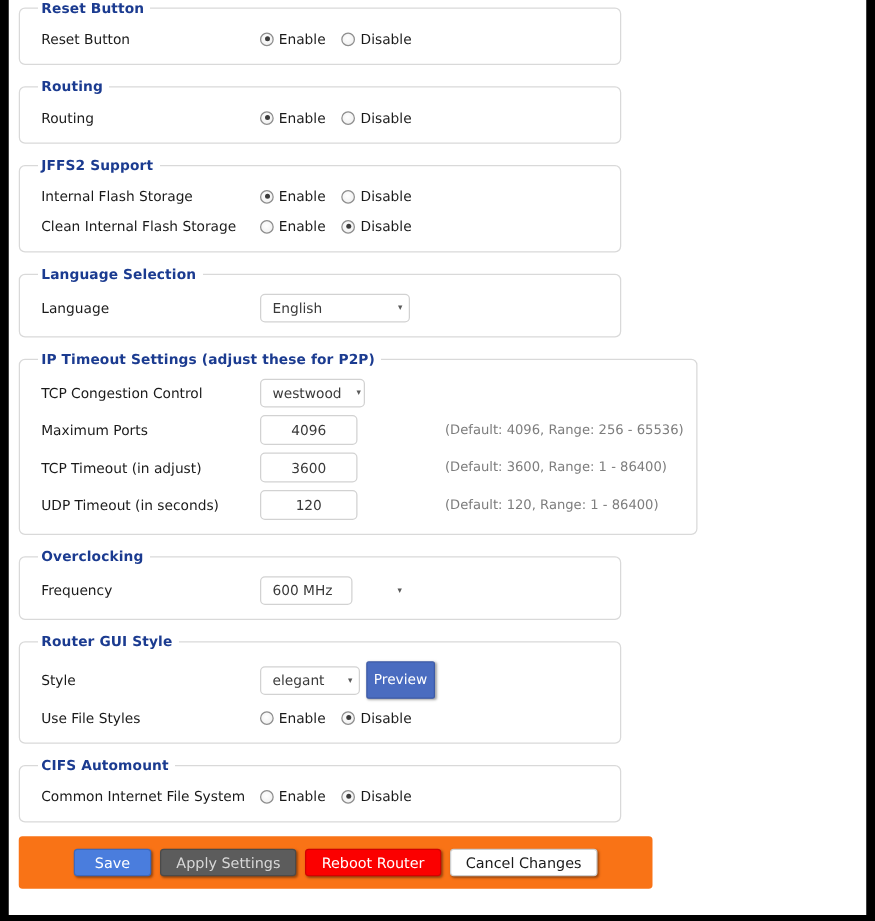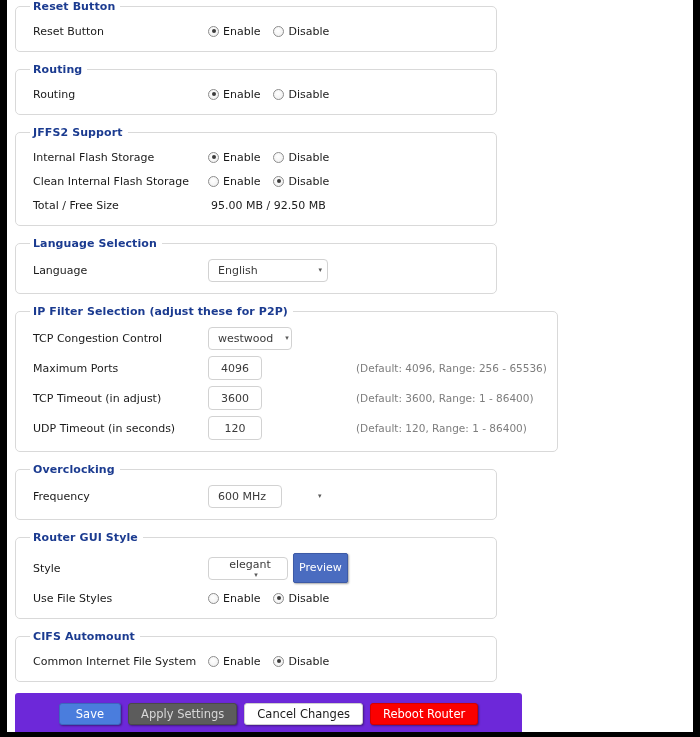--- a/index.html
+++ b/index.html
@@ -120,25 +120,25 @@
   .select .sel-val { white-space: nowrap; }
   .select .caret {
     font-size: 7px;
     color: #5a5a5a;
     margin-left: 12px;
     line-height: 1;
   }
   .select.w-lang { width: 120px; gap: 48px; }
   .select.w-tcp  { width: 84px; }
   .select.w-freq { width: 74px; gap: 40px; }
-  .select.w-style{ width: 80px; flex-direction: column; }
+  .select.w-style{ width: 80px; }
 
   
   .textbox {
-    width: 54px;
+    width: 78px;
     height: 24px;
     border: 1px solid #d2d2d2;
     border-radius: 4px;
     background: #ffffff;
     font-family: "DejaVu Sans", sans-serif;
     font-size: 11px;
     color: #3a3a3a;
     text-align: center;
     padding: 0 2px;
     outline: none;
@@ -157,21 +157,21 @@
     font-size: 11px;
     line-height: 16px;
     cursor: default;
     box-shadow: 1px 1px 2px rgba(0,0,0,0.35);
   }
 
   
   #footer {
     width: 507px;
     margin-left: 8px;
-    background: #6d28d9;
+    background: #f97316;
     border-radius: 3px;
     padding: 10px 0;
     display: flex;
     justify-content: center;
     align-items: center;
     gap: 7px;
   }
   .fbtn {
     font-family: "DejaVu Sans", sans-serif;
     font-size: 11.5px;
@@ -256,43 +256,37 @@
               <span class="radio-dot"></span>
               <span>Enable</span>
             </label>
             <label class="radio-opt checked">
               <span class="radio-dot"></span>
               <span>Disable</span>
             </label>
           </div>
         </div>
       </div>
-      <div class="row">
-        <div class="label">Total / Free Size</div>
-        <div class="field">
-          <span class="plainvalue">95.00 MB / 92.50 MB</span>
-        </div>
-      </div>
     </fieldset>
 
     <fieldset class="panel">
       <legend>Language Selection</legend>
       <div class="row">
         <div class="label">Language</div>
         <div class="field">
           <div class="select w-lang">
             <span class="sel-val">English</span>
             <span class="caret">▾</span>
           </div>
         </div>
       </div>
     </fieldset>
 
     <fieldset class="panel">
-      <legend>IP Filter Selection (adjust these for P2P)</legend>
+      <legend>IP Timeout Settings (adjust these for P2P)</legend>
       <div class="row">
         <div class="label">TCP Congestion Control</div>
         <div class="field">
           <div class="select w-tcp">
             <span class="sel-val">westwood</span>
             <span class="caret">▾</span>
           </div>
         </div>
       </div>
       <div class="row">
@@ -377,16 +371,16 @@
           </div>
         </div>
       </div>
     </fieldset>
 
   </div>
 
   <div id="footer">
     <button class="fbtn save">Save</button>
     <button class="fbtn apply">Apply Settings</button>
+    <button class="fbtn reboot">Reboot Router</button>
     <button class="fbtn cancel">Cancel Changes</button>
-    <button class="fbtn reboot">Reboot Router</button>
   </div>
 </div>
 
 </body></html>

